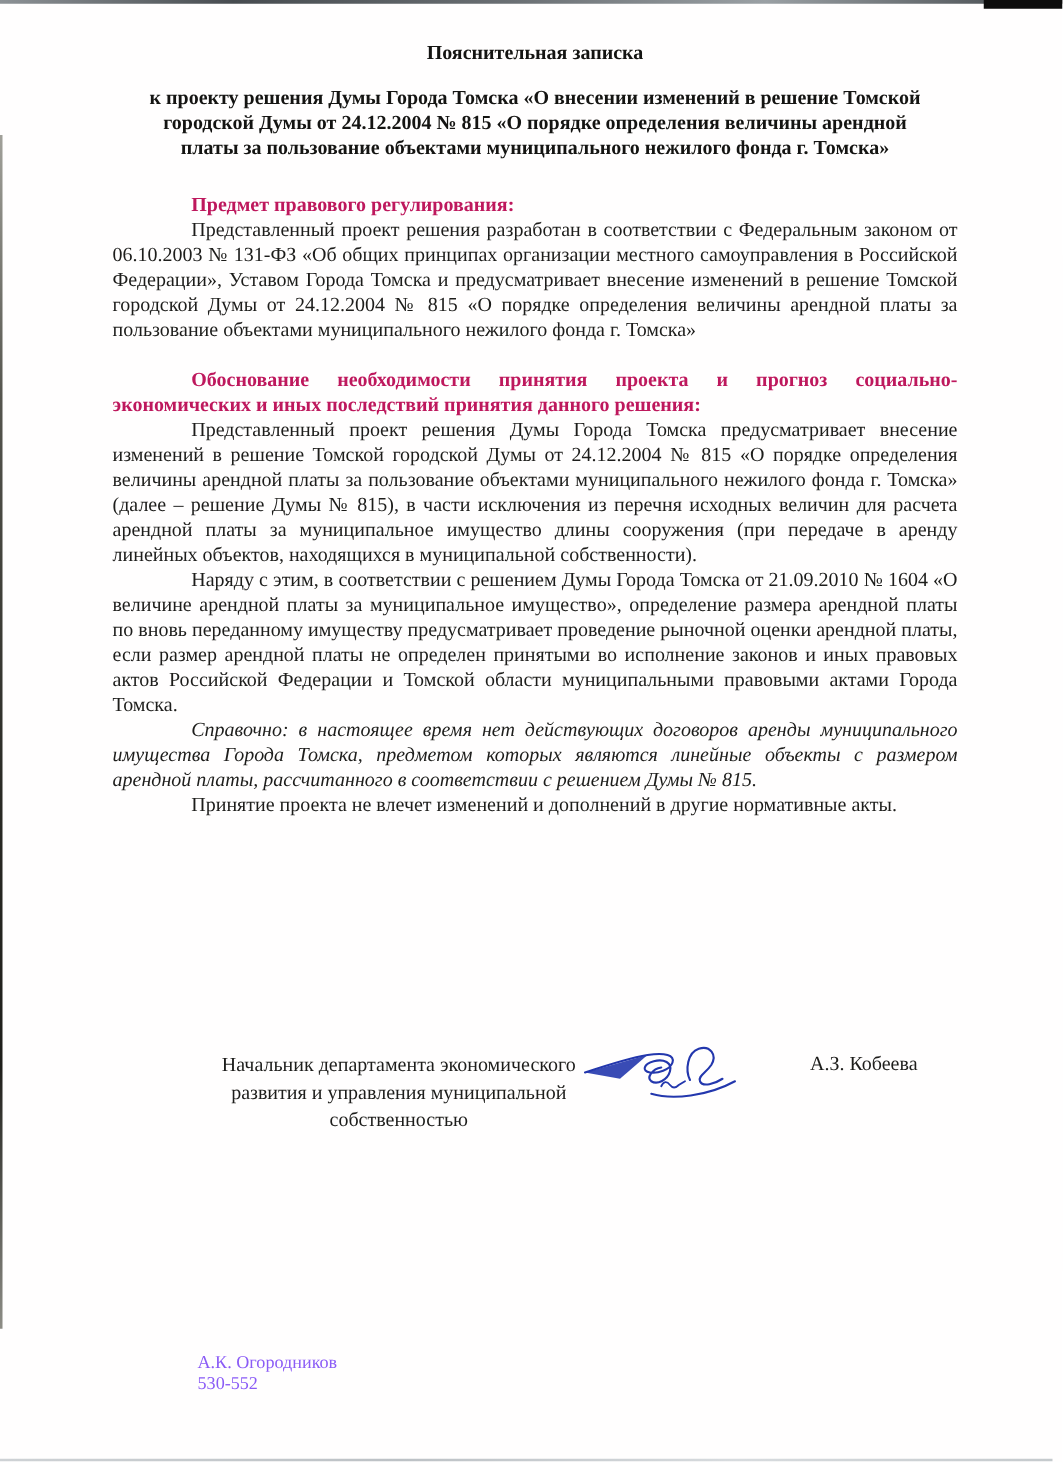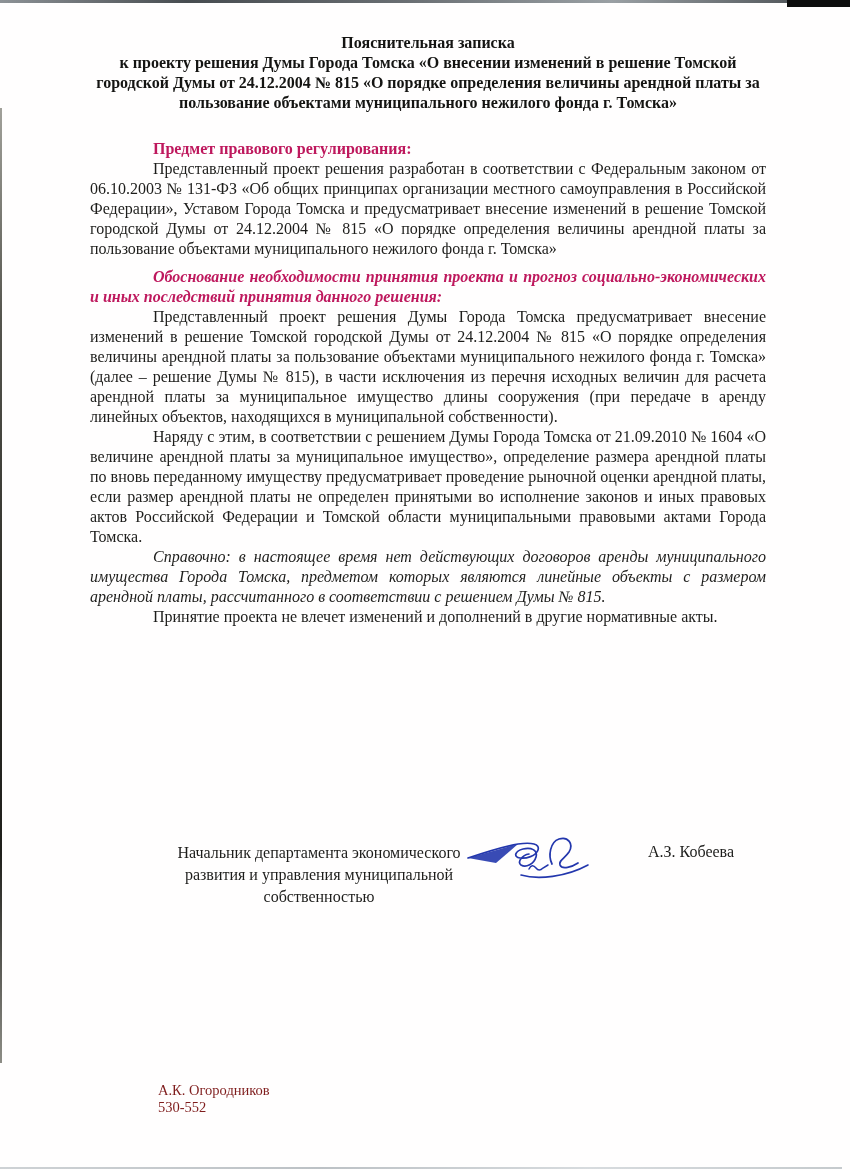--- a/index.html
+++ b/index.html
@@ -30,42 +30,42 @@
     background:linear-gradient(90deg,#ced2d5,#bcc1c5 38%,#d7dbde 70%,#c5cacd);
   }
 
   
   .content {
     position:absolute; left:90px; top:33px; width:676px;
     font-size:16px; line-height:20px;
   }
   .title { text-align:center; font-weight:bold; color:#141412; }
   .title .t-main { margin:0; }
-  .title .t-sub  { margin:0; }
+  .title .t-sub  { margin:16px; }
   .para {
     margin:0; text-align:justify; text-indent:63px;
   }
   .heading { font-weight:bold; color:#be185d; }
   .sec-gap-1 { margin-top:26px; }
-  .sec-gap-2 { margin-top:8px;font-style:italic; }
+  .sec-gap-2 { margin-top:20px; }
   .sec-gap-3 { margin-top:24px; }
   .note { font-style:italic; }
 
   
   .sig-pos {
     position:absolute; left:158px; top:842px; width:322px;
     font-size:16px; line-height:22px; text-align:center;
   }
   .sig-mark { position:absolute; left:466px; top:834px; width:132px; height:52px; }
   .sig-name { position:absolute; left:648px; top:843px; font-size:16px; }
 
   
   .footer {
     position:absolute; left:158px; top:1082px;
-    font-size:14.5px; line-height:17px; color:#7f1d1d;
+    font-size:14.5px; line-height:17px; color:#8b5cf6;
   }
   .footer p { margin:0; }
 </style>
 </head>
 <body>
 
 <div class="page">
 
   <div class="edge-top"></div>
   <div class="edge-corner-tr"></div>

